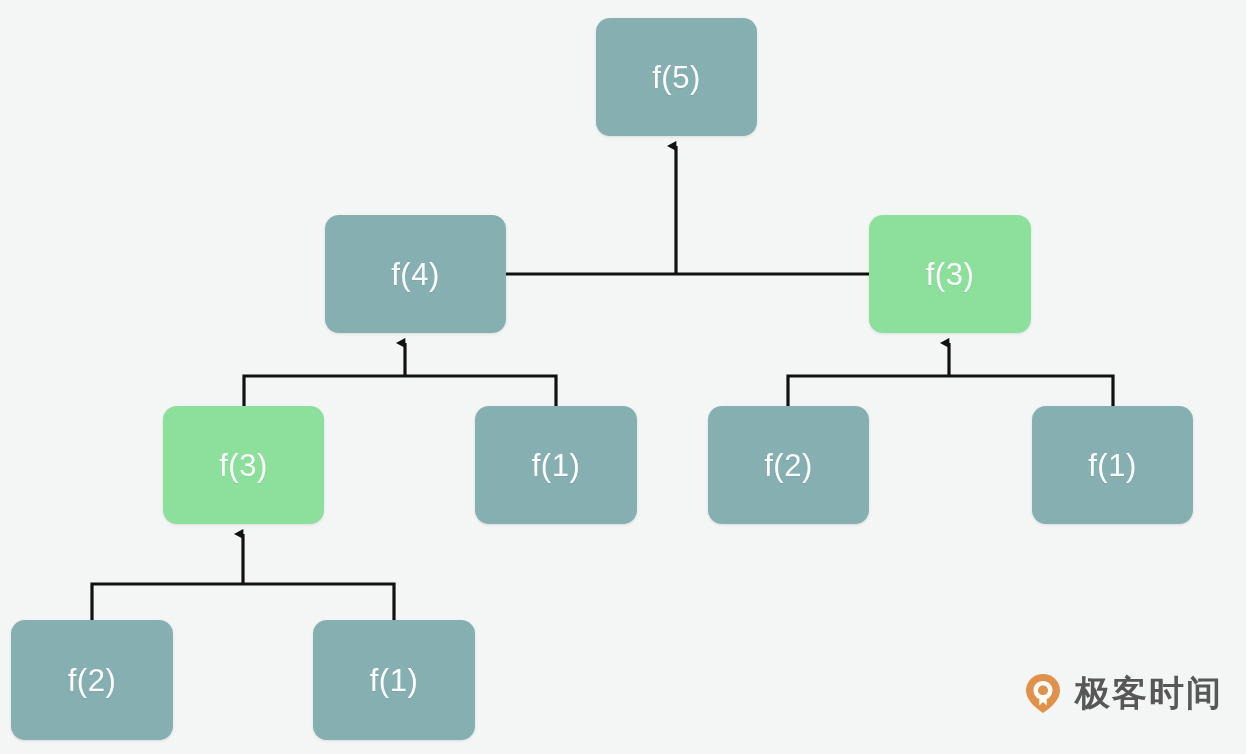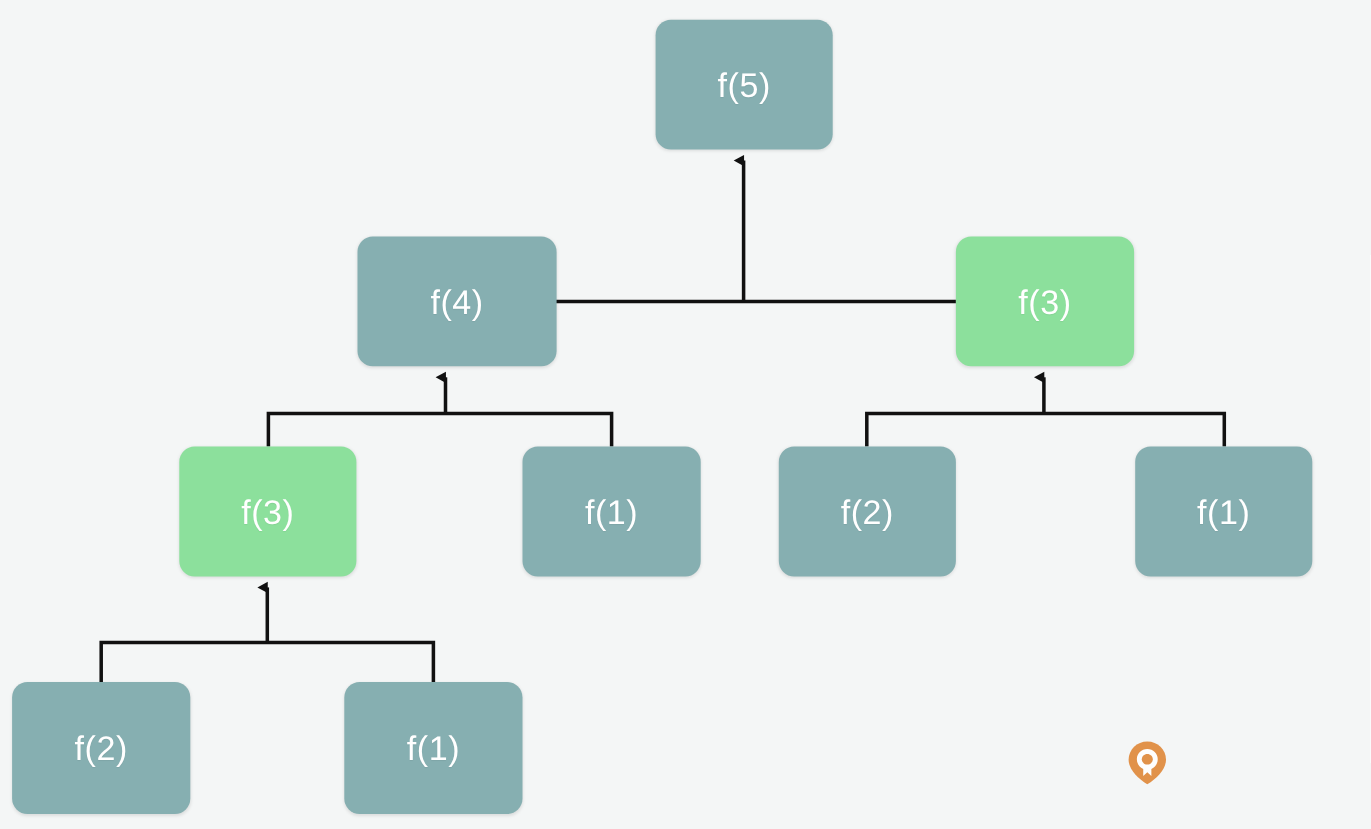--- a/index.html
+++ b/index.html
@@ -127,15 +127,16 @@
     </div>
 
   <div id="watermark" style="left:1022px; top:672px;">
     <span class="wm-logo">
       <svg width="42" height="42" viewBox="0 0 42 42">
         <path d="M21 2 C11.6 2 4 9.4 4 18.6 C4 27.4 12.4 35.6 21 41 C29.6 35.6 38 27.4 38 18.6 C38 9.4 30.4 2 21 2 Z" fill="#e08a3c"></path>
         <path d="M21 9 C15.6 9 11.5 13 11.5 18.2 C11.5 22.2 13.9 25.6 17.3 27 L17.3 33.5 L21 30 L24.7 33.5 L24.7 27 C28.1 25.6 30.5 22.2 30.5 18.2 C30.5 13 26.4 9 21 9 Z" fill="#ffffff"></path>
         <path d="M21 13.5 C18.2 13.5 16 15.6 16 18.3 C16 21 18.2 23.1 21 23.1 C23.8 23.1 26 21 26 18.3 C26 15.6 23.8 13.5 21 13.5 Z" fill="#e08a3c"></path>
       </svg>
     </span>
+    <span class="wm-text">极客时间</span>
   </div>
 
 </div>
 
 </body></html>

